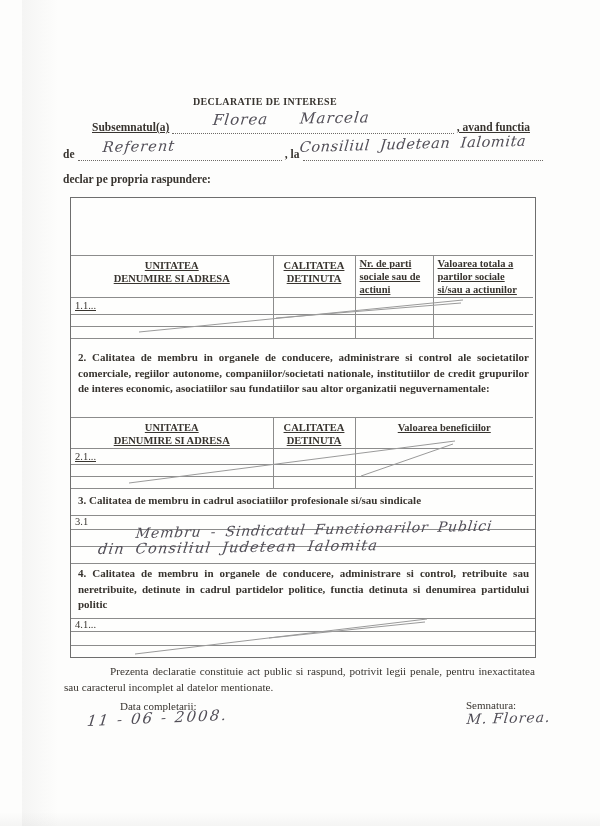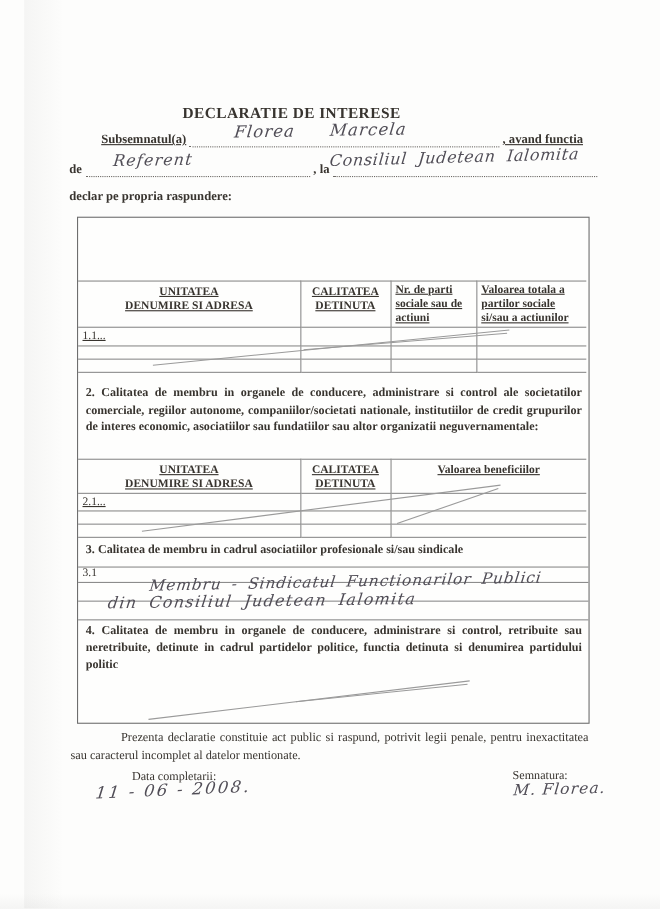--- a/index.html
+++ b/index.html
@@ -20,21 +20,21 @@
   .scan-shade-left{
     position:absolute;left:22px;top:0;bottom:0;width:36px;
     background:linear-gradient(to right, rgba(90,90,90,0.05), rgba(90,90,90,0.0));
   }
   .scan-shade-bottom{
     position:absolute;left:0;right:0;bottom:0;height:14px;
     background:linear-gradient(to top, rgba(90,90,90,0.05), rgba(90,90,90,0.0));
   }
   .title{
     position:absolute;top:96px;left:0;right:70px;text-align:center;
-    font-weight:bold;font-size:14px;letter-spacing:0.4px;
+    font-weight:bold;font-size:10px;letter-spacing:0.4px;
   }
   .hline{
     position:absolute;display:flex;align-items:flex-end;
     font-weight:bold;font-size:11.5px;line-height:14px;
   }
   .hline1{left:70px;right:70px;top:120px;text-decoration:underline;}
   .hline2{left:63px;right:54px;top:147px;}
   .leader{flex:1;border-bottom:1.6px dotted #6d6a66;margin:0 3px;height:11px;}
   .leader.sm{flex:0.85;}
   .hw{
@@ -220,20 +220,25 @@
     <div class="ruled">
       <div class="rrow r1">3.1</div>
       <div class="rrow r2"></div>
       <div class="rrow r3"></div>
     </div>
     <span class="hw hw-sindicat1">Membru - Sindicatul Functionarilor Publici</span>
     <span class="hw hw-sindicat2">din Consiliul Judetean Ialomita</span>
 
     <div class="sec-par p4">4. Calitatea de membru in organele de conducere, administrare si control, retribuite sau neretribuite, detinute in cadrul partidelor politice, functia detinuta si denumirea partidului politic</div>
 
+    <div class="ruled4">
+      <div class="rrow r1">4.1...</div>
+      <div class="rrow r2"></div>
+      <div class="rrow r3"></div>
+    </div>
 
     <svg class="strikes" width="464" height="459" viewBox="0 0 464 459">
       <line x1="68" y1="134" x2="392" y2="102"></line>
       <line x1="205" y1="120" x2="390" y2="105"></line>
       <line x1="58" y1="285" x2="384" y2="243"></line>
       <line x1="290" y1="278" x2="382" y2="246"></line>
       <line x1="64" y1="456" x2="356" y2="421"></line>
       <line x1="198" y1="440" x2="354" y2="424"></line>
     </svg>
   </div>

